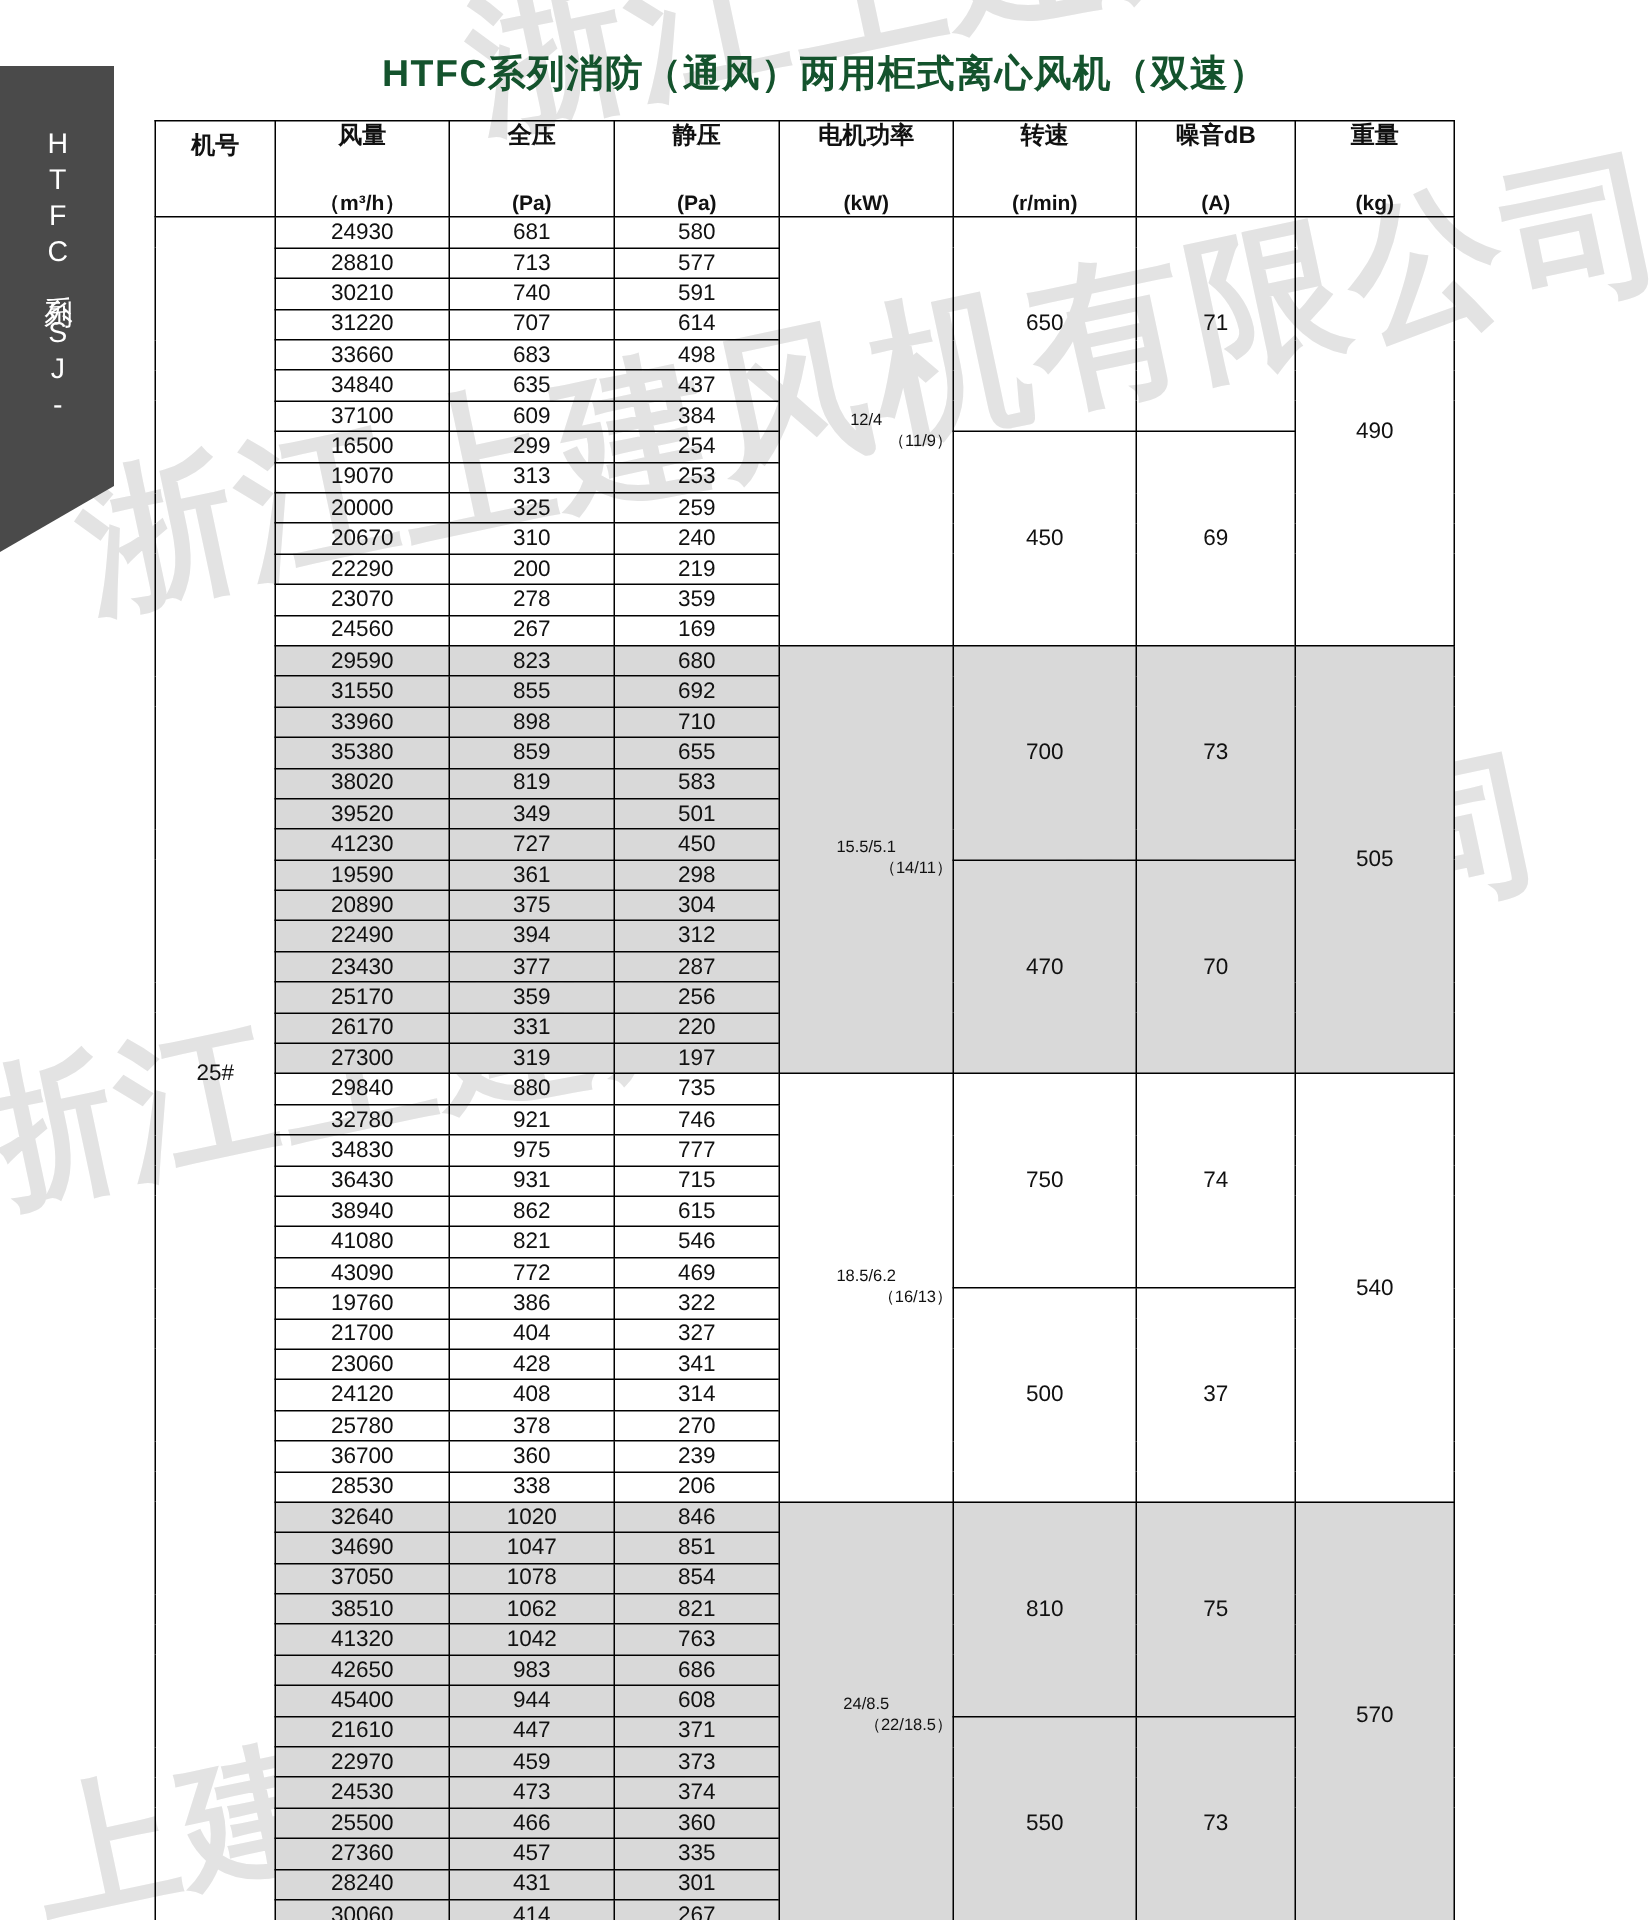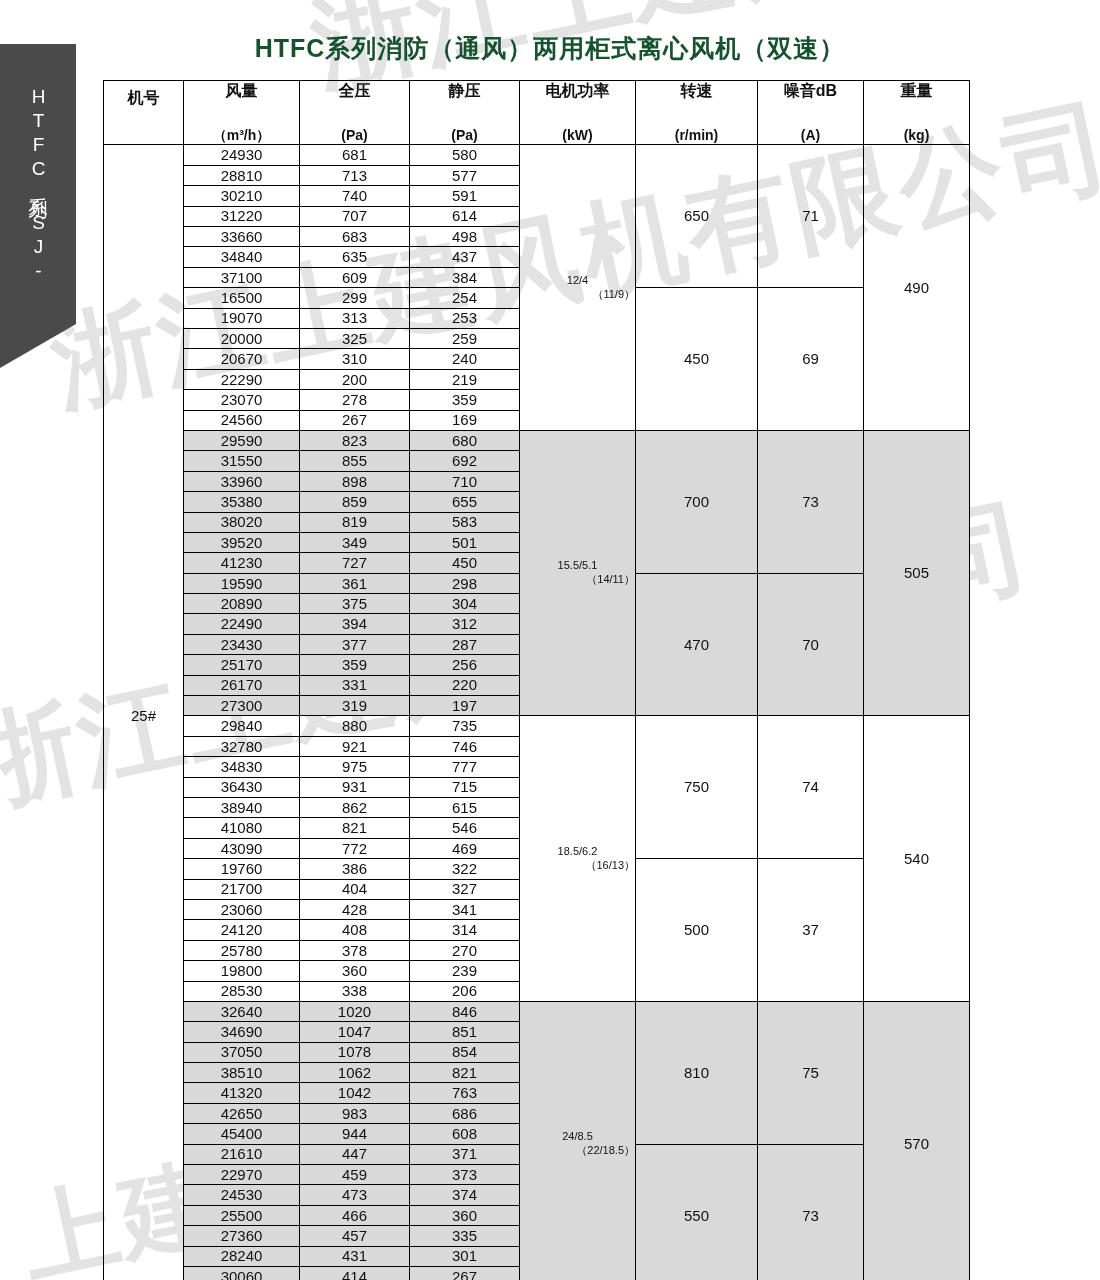--- a/index.html
+++ b/index.html
@@ -397,21 +397,21 @@
           <td>24120</td>
           <td>408</td>
           <td>314</td>
         </tr>
         <tr>
           <td>25780</td>
           <td>378</td>
           <td>270</td>
         </tr>
         <tr>
-          <td>19800</td>
+          <td>36700</td>
           <td>360</td>
           <td>239</td>
         </tr>
         <tr>
           <td>28530</td>
           <td>338</td>
           <td>206</td>
         </tr>
         <tr>
           <td class="shade">32640</td>

